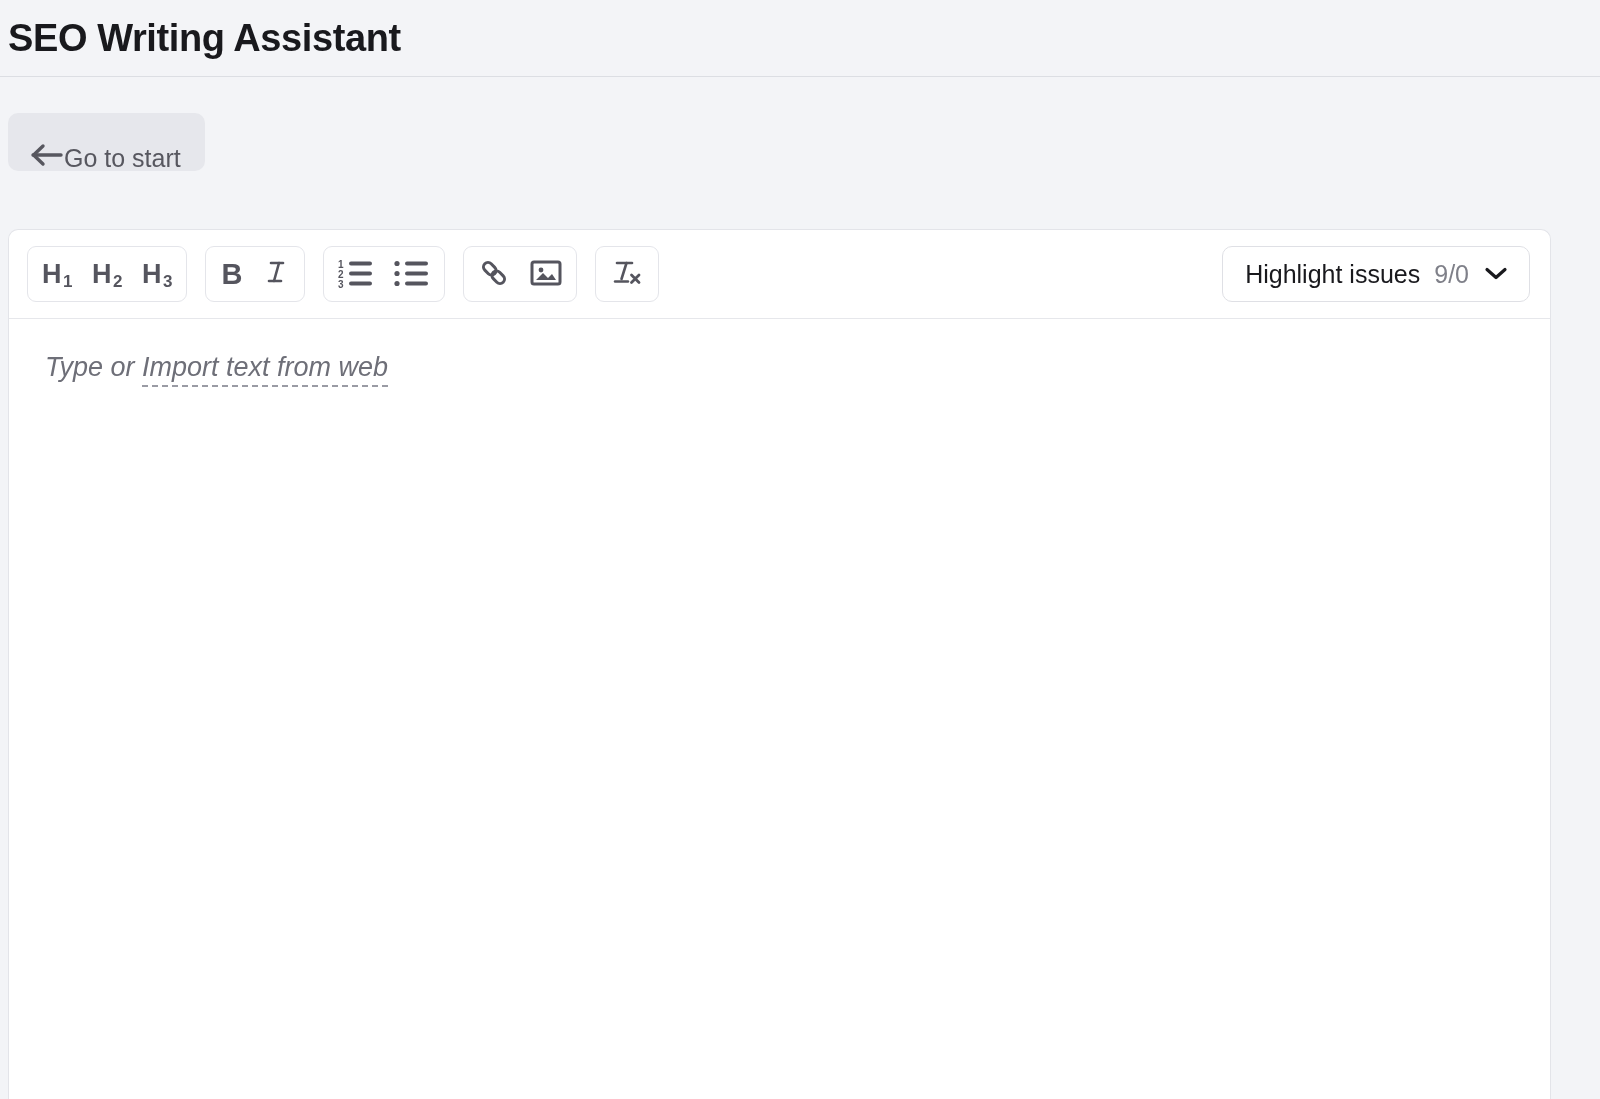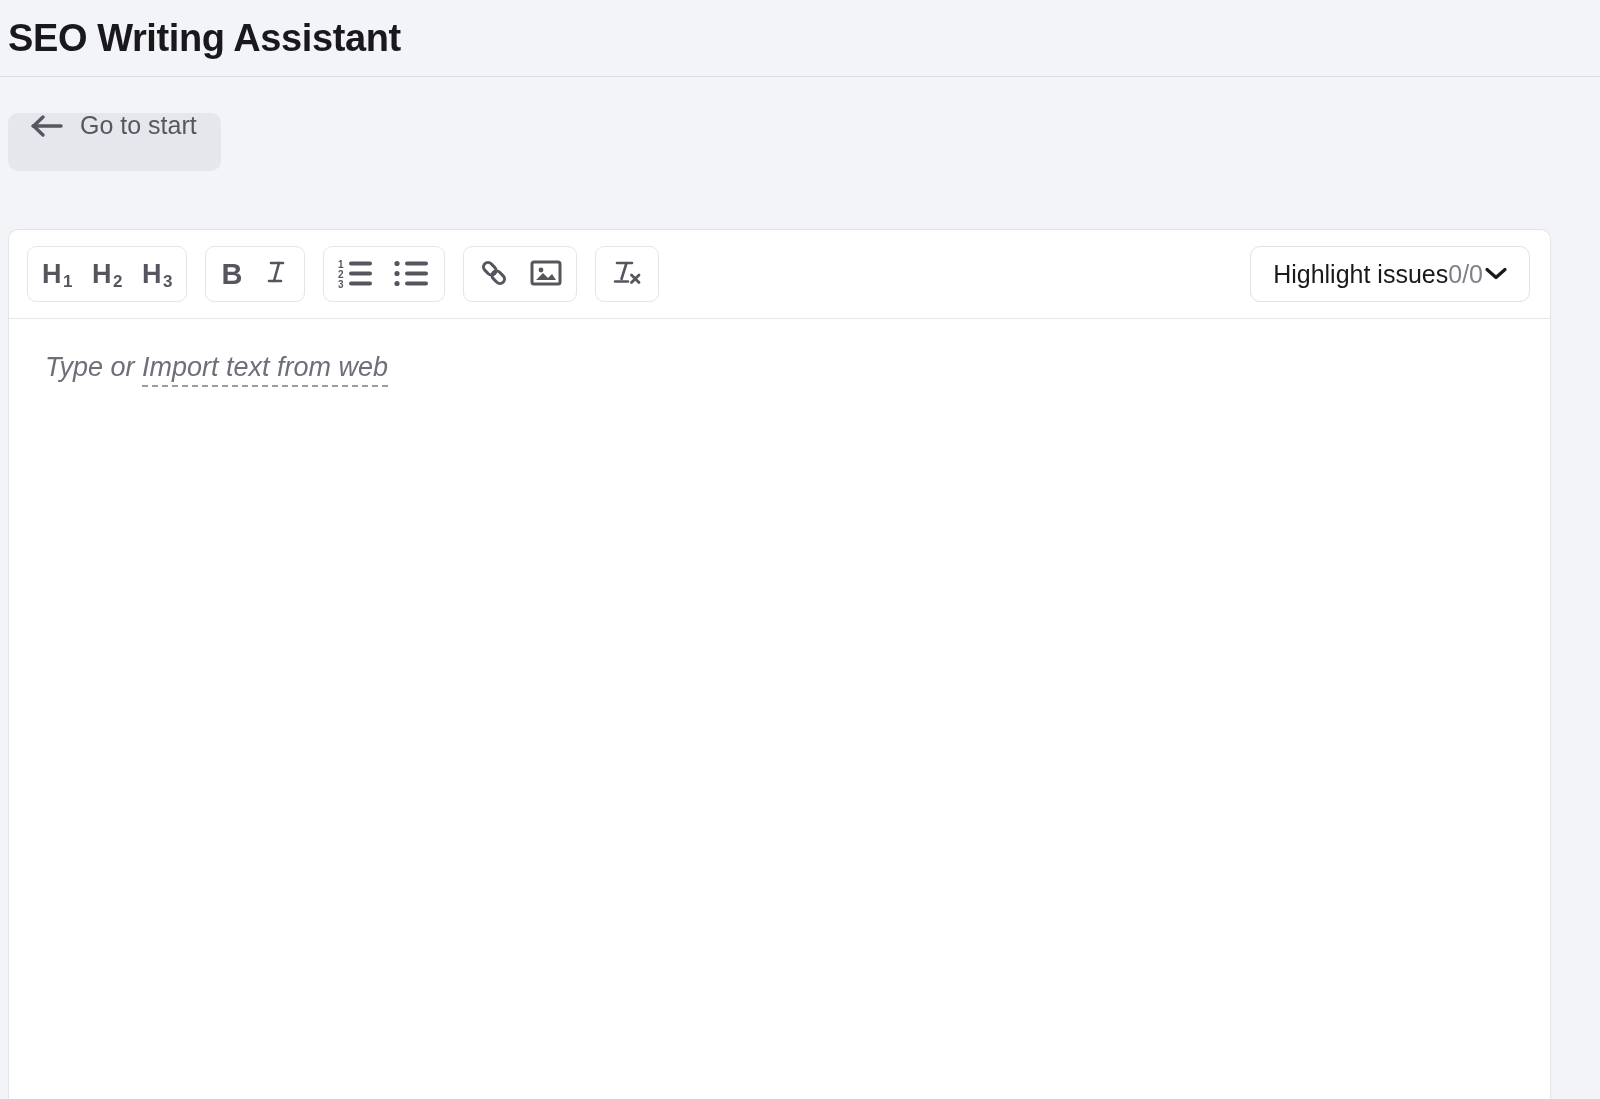--- a/index.html
+++ b/index.html
@@ -29,22 +29,21 @@
 
   
   .back-bar {
     height: 130px;
     display: flex;
     align-items: center;
     padding-left: 8px;
   }
   .go-to-start {
     display: inline-flex;
-    align-items: flex-start;
-    gap: 16px;
+    align-items: flex-end;
     height: 58px;
     padding: 0 24px 0 22px;
     background: #e6e7ec;
     border: none;
     border-radius: 10px;
     cursor: pointer;
     font-family: inherit;
   }
   .go-to-start .arrow-ico { display: block; }
   .go-to-start .label {
@@ -126,21 +125,21 @@
     font-weight: 400;
     color: #55555e;
     line-height: 1;
   }
 
   .spacer { flex: 1; }
 
   .highlight-select {
     display: inline-flex;
     align-items: center;
-    gap: 0;
+    gap: 14px;
     height: 56px;
     padding: 0 20px 0 22px;
     border: 1px solid #dfe0e5;
     border-radius: 10px;
     background: #fff;
     cursor: pointer;
     font-family: inherit;
   }
   .highlight-select .hl-text {
     font-size: 25px;
@@ -281,21 +280,21 @@
             <path d="M21.5 18 L29 25.5 M29 18 L21.5 25.5" stroke="#55555e" stroke-width="2.8" stroke-linecap="round"></path>
           </svg>
         </span>
       </button>
     </div>
 
     <div class="spacer"></div>
 
     <button class="highlight-select">
       <span class="hl-text">Highlight issues</span>
-      <span class="hl-count">0/0</span>
+      <span class="hl-count">9/0</span>
       <span>
         <svg width="26" height="18" viewBox="0 0 26 18" fill="none">
           <path d="M4 5.5 L13 13.5 L22 5.5" stroke="#19191d" stroke-width="3.2" stroke-linecap="round" stroke-linejoin="round"></path>
         </svg>
       </span>
     </button>
   </div>
 
   <div class="editor-body">
     <div class="placeholder"><span>Type or </span><span class="import-link">Import text from web</span></div>

